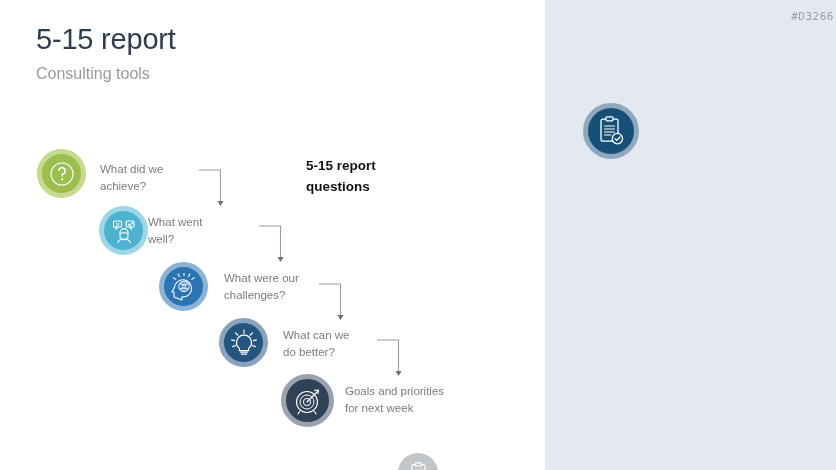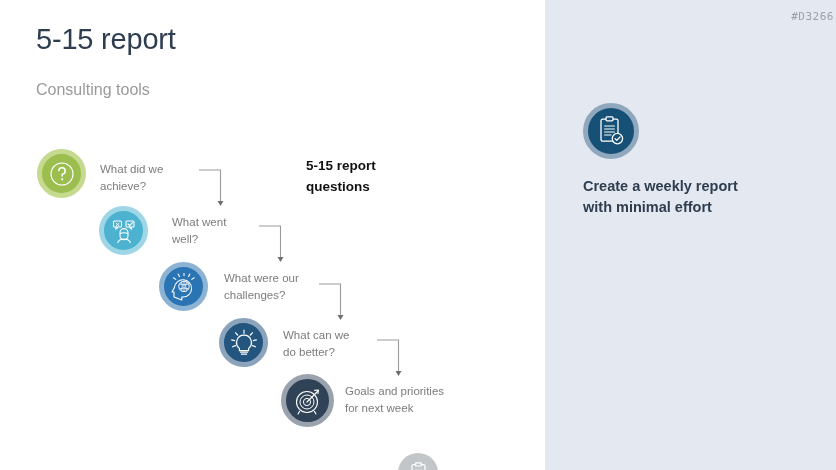--- a/index.html
+++ b/index.html
@@ -29,21 +29,21 @@
     top: 24px;
     font-size: 29px;
     font-weight: 400;
     color: #2e3d4f;
     letter-spacing: -0.2px;
     line-height: 1.1;
   }
   #page-subtitle {
     position: absolute;
     left: 36px;
-    top: 80px;
+    top: 64px;
     font-size: 16px;
     font-weight: 400;
     color: #9a9a9a;
     line-height: 1.2;
   }
 
   
   #diagram {
     position: absolute;
     left: 0;
@@ -217,21 +217,21 @@
           <path d="M6 9 v2 l2.2 -2" fill="none" stroke="#ffffff" stroke-width="1.1"></path>
           <path d="M6 5.2 l3.2 2.6 M9.2 5.2 l-3.2 2.6" stroke="#ffffff" stroke-width="1"></path>
           <rect x="16" y="3" width="8" height="6" rx="1" fill="none" stroke="#ffffff" stroke-width="1.1"></rect>
           <path d="M21.5 9 v2 l-2.2 -2" fill="none" stroke="#ffffff" stroke-width="1.1"></path>
           <path d="M18 6 l1.6 1.6 l3 -3" fill="none" stroke="#ffffff" stroke-width="1.1" stroke-linecap="round"></path>
           <path d="M10 14.6 a4 4 0 0 1 8 0 v3.2 a4 4 0 0 1 -8 0 z" fill="none" stroke="#ffffff" stroke-width="1.1"></path>
           <path d="M10 15.4 q4 -1.4 8 0" fill="none" stroke="#ffffff" stroke-width="1.1"></path>
           <path d="M7.6 25 q1.2 -4 6.4 -4 q5.2 0 6.4 4" fill="none" stroke="#ffffff" stroke-width="1.1"></path>
         </svg>
       </div>
-      <div class="node-label" style="left:172px; top:189px; width:80px;">What went
+      <div class="node-label" style="left:148px; top:189px; width:80px;">What went
 well?</div>
     </div>
 
     <div class="node">
       <div class="node-icon" style="left:159px; top:237px; width:49px; height:49px; background:#2a74b4; border:5px solid #8cb3d4;">
         <svg width="28" height="28" viewBox="0 0 28 28">
           <path d="M4 24 v-5 h-2 l2.4 -4.4 a8.6 8.6 0 1 1 8.6 9.4 h-1.2 v3 z" fill="none" stroke="#ffffff" stroke-width="1.1" stroke-linejoin="round"></path>
           <circle cx="14" cy="13.4" r="5.2" fill="none" stroke="#ffffff" stroke-width="1"></circle>
           <path d="M14 8.3 v10.2 M9.4 11 q4.6 1.6 9.2 0 M9.4 15.8 q4.6 -1.6 9.2 0
                    M11.6 9.2 q1.4 3 0 8.4 M16.4 9.2 q-1.4 3 0 8.4" fill="none" stroke="#ffffff" stroke-width="0.8"></path>
@@ -290,18 +290,16 @@
     <div id="panel-icon">
       <svg width="28" height="32" viewBox="0 0 28 32">
         <rect x="4" y="4.2" width="17" height="22" rx="1.6" fill="none" stroke="#ffffff" stroke-width="1.3"></rect>
         <rect x="9" y="1.8" width="7" height="4" rx="1" fill="#175077" stroke="#ffffff" stroke-width="1.3"></rect>
         <path d="M7.6 11 h9.8 M7.6 14 h9.8 M7.6 17 h9.8 M7.6 20 h6.4" stroke="#ffffff" stroke-width="1.15" stroke-linecap="round"></path>
         <circle cx="20.4" cy="23.6" r="5.2" fill="#175077" stroke="#ffffff" stroke-width="1.3"></circle>
         <path d="M18 23.6 l1.8 1.8 l3.2 -3.4" fill="none" stroke="#ffffff" stroke-width="1.25" stroke-linecap="round" stroke-linejoin="round"></path>
       </svg>
     </div>
 
-    <div id="panel-heading">Create a weekly report
-with minimal effort</div>
 
   </div>
 
 </div>
 
 </body></html>

